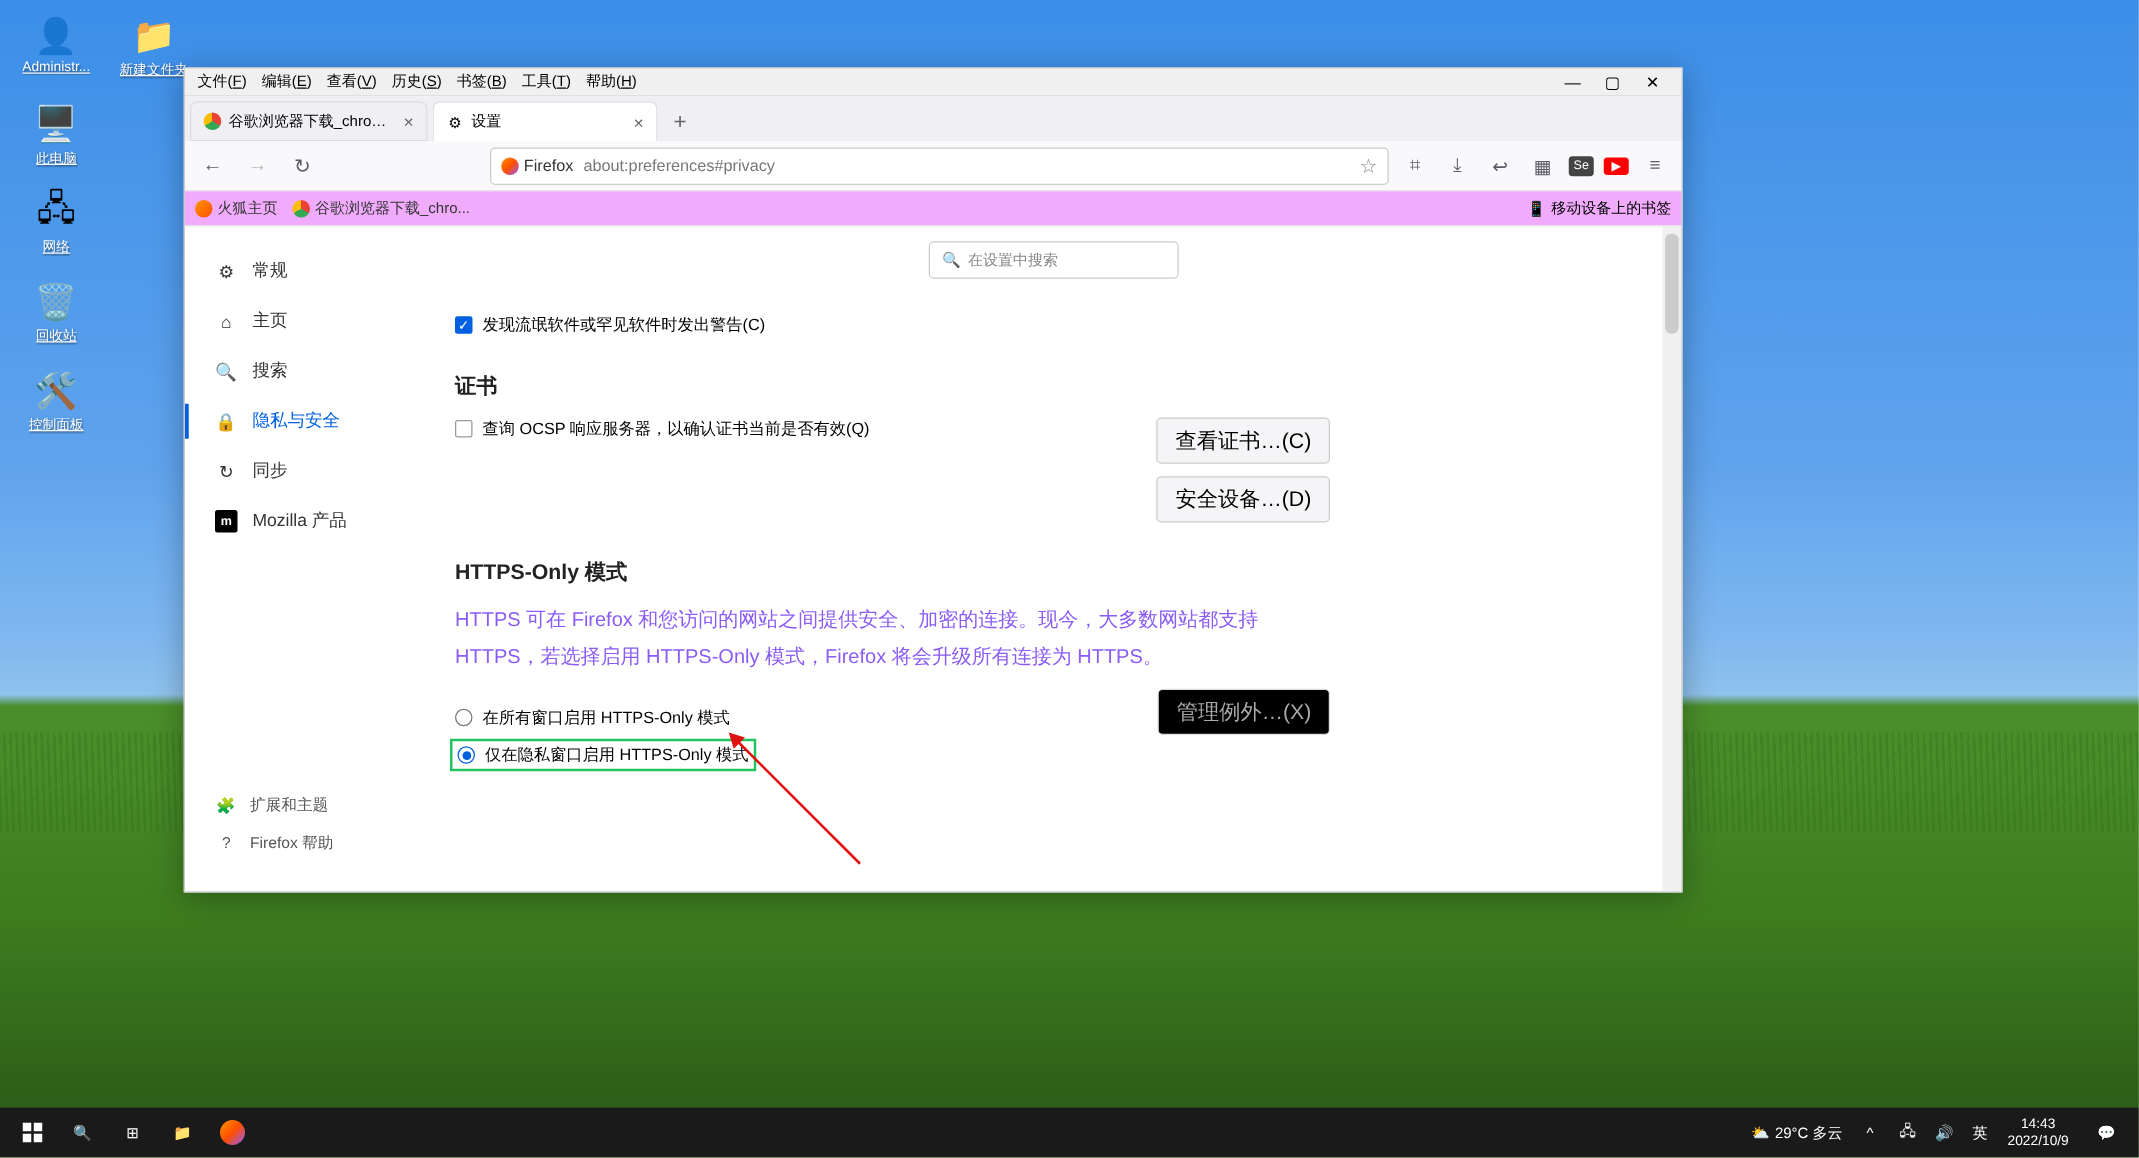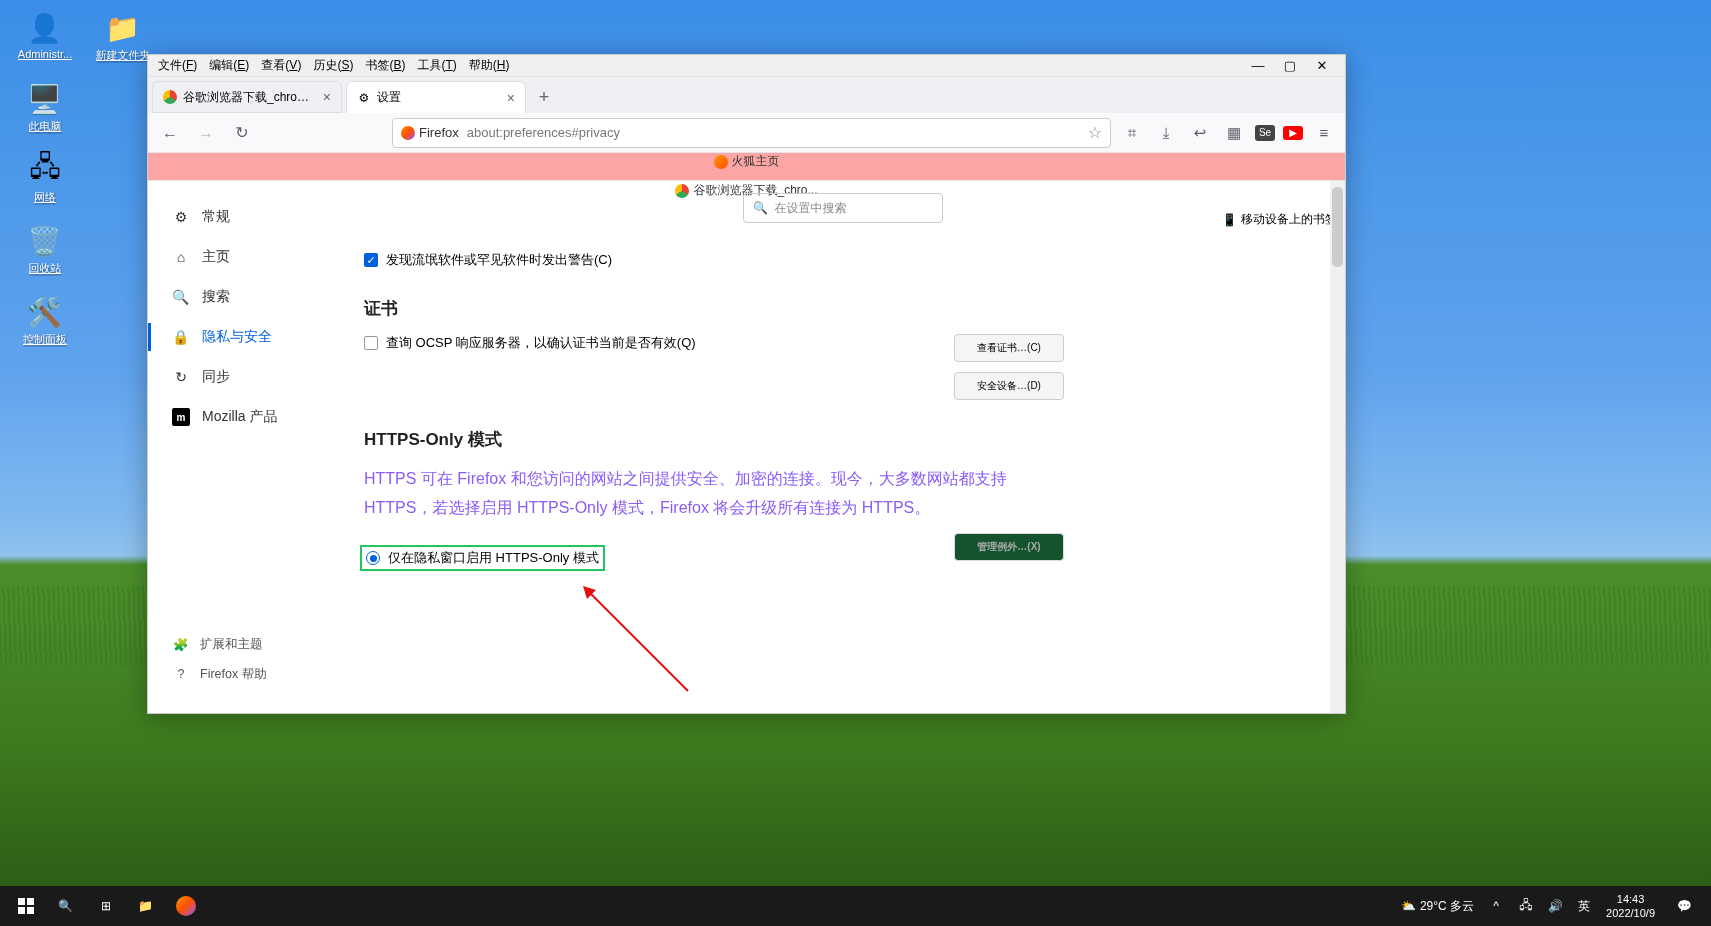--- a/index.html
+++ b/index.html
@@ -39,21 +39,21 @@
 .address-bar { flex: 1; height: 30px; background: #fff; border: 1px solid #ccc; border-radius: 4px; display: flex; align-items: center; padding: 0 8px; gap: 8px; font-size: 13px; }
 .addr-identity { display: flex; align-items: center; gap: 4px; }
 .addr-ff-icon { width: 14px; height: 14px; border-radius: 7px; background: linear-gradient(135deg,#ff9500,#ff4f00,#9059ff); }
 .addr-host { color: #333; }
 .addr-path { color: #777; }
 .addr-star { margin-left: auto; color: #888; font-size: 16px; cursor: pointer; }
 .toolbar-icons { display: flex; gap: 8px; align-items: center; }
 .tb-icon { width: 26px; height: 26px; display: flex; align-items: center; justify-content: center; color: #5b5b66; cursor: pointer; font-size: 15px; }
 
 
-.bookmarks-bar { height: 28px; background: #fca5a5; display: flex; align-items: center; padding: 0 8px; gap: 12px; font-size: 12px; border-bottom: 1px solid #e5e5e5; flex-direction: column; }
+.bookmarks-bar { height: 28px; background: #f0abfc; display: flex; align-items: center; padding: 0 8px; gap: 12px; font-size: 12px; border-bottom: 1px solid #e5e5e5; }
 .bm-item { display: flex; align-items: center; gap: 4px; cursor: pointer; color: #333; }
 .bm-favicon { width: 14px; height: 14px; border-radius: 2px; }
 .bm-right { margin-left: auto; display: flex; align-items: center; gap: 4px; cursor: pointer; }
 
 
 .content-area { flex: 1; display: flex; overflow: hidden; position: relative; }
 .settings-sidebar { width: 200px; padding: 16px 0; display: flex; flex-direction: column; }
 .sidebar-section { display: flex; flex-direction: column; }
 .side-item { height: 40px; display: flex; align-items: center; gap: 12px; padding: 0 24px; font-size: 14px; color: #333; cursor: pointer; }
 .side-item.active { color: #0060df; position: relative; }
@@ -67,22 +67,22 @@
 .settings-search { width: 200px; height: 30px; border: 1px solid #ccc; border-radius: 4px; display: flex; align-items: center; padding: 0 10px; gap: 6px; font-size: 12px; color: #888; }
 
 .section { margin-bottom: 28px; max-width: 700px; }
 .chk-row { display: flex; align-items: center; gap: 8px; font-size: 13px; }
 .chk { width: 14px; height: 14px; background: #0060df; color: #fff; display: flex; align-items: center; justify-content: center; font-size: 11px; border-radius: 2px; }
 .chk-empty { width: 14px; height: 14px; border: 1px solid #999; border-radius: 2px; background: #fff; }
 .sec-title { font-size: 17px; font-weight: 600; margin-bottom: 14px; color: #222; }
 .sec-row { display: flex; align-items: flex-start; gap: 16px; }
 .sec-left { flex: 1; }
 .sec-right { display: flex; flex-direction: column; gap: 10px; }
-.btn { border: 1px solid #ccc; background: #f5f5f7; padding: 6px 14px; font-size: 10px; border-radius: 4px; cursor: pointer; min-width: 110px; text-align: center; }
-.btn.disabled { color: #aaa; border-color: #ddd; background: #14532d; font-weight: bold; }
+.btn { border: 1px solid #ccc; background: #f5f5f7; padding: 6px 14px; font-size: 17px; border-radius: 4px; cursor: pointer; min-width: 110px; text-align: center; }
+.btn.disabled { color: #aaa; border-color: #ddd; background: #000000; }
 .desc { font-size: 16px; line-height: 1.7; color: #8b5cf6; margin-bottom: 2px; }
 .link { color: #0060df; cursor: pointer; font-size: 13px; }
 .radio-group { margin-top: 14px; display: flex; flex-direction: column; gap: 10px; }
 .radio-row { display: flex; align-items: center; gap: 8px; font-size: 13px; }
 .radio { width: 14px; height: 14px; border: 1.5px solid #777; border-radius: 50%; display: flex; align-items: center; justify-content: center; }
 .radio.sel { border-color: #0060df; }
 .radio.sel::after { content: ''; width: 7px; height: 7px; background: #0060df; border-radius: 50%; }
 .highlight-box { border: 2px solid #22c55e; padding: 2px 4px; margin: -2px -4px; display: inline-flex; align-items: center; gap: 8px; }
 
 .scrollbar { position: absolute; right: 0; top: 0; bottom: 0; width: 15px; background: #f0f0f0; }
@@ -280,20 +280,24 @@
       </div>
 
       <div class="section">
         <div class="sec-title">HTTPS-Only 模式</div>
         <div class="desc">HTTPS 可在 Firefox 和您访问的网站之间提供安全、加密的连接。现今，大多数网站都支持</div>
         <div class="desc">HTTPS，若选择启用 HTTPS-Only 模式，Firefox 将会升级所有连接为 HTTPS。</div>
         <div class="sec-row" style="margin-top:12px;">
           <div class="sec-left">
             <div class="radio-group">
               <div class="radio-row">
+                <div class="radio"></div>
+                <span>在所有窗口启用 HTTPS-Only 模式</span>
+              </div>
+              <div class="radio-row">
                 <span class="highlight-box">
                   <div class="radio sel"></div>
                   <span>仅在隐私窗口启用 HTTPS-Only 模式</span>
                 </span>
               </div>
             </div>
           </div>
           <div class="sec-right">
             <div class="btn disabled">管理例外…(X)</div>
           </div>

